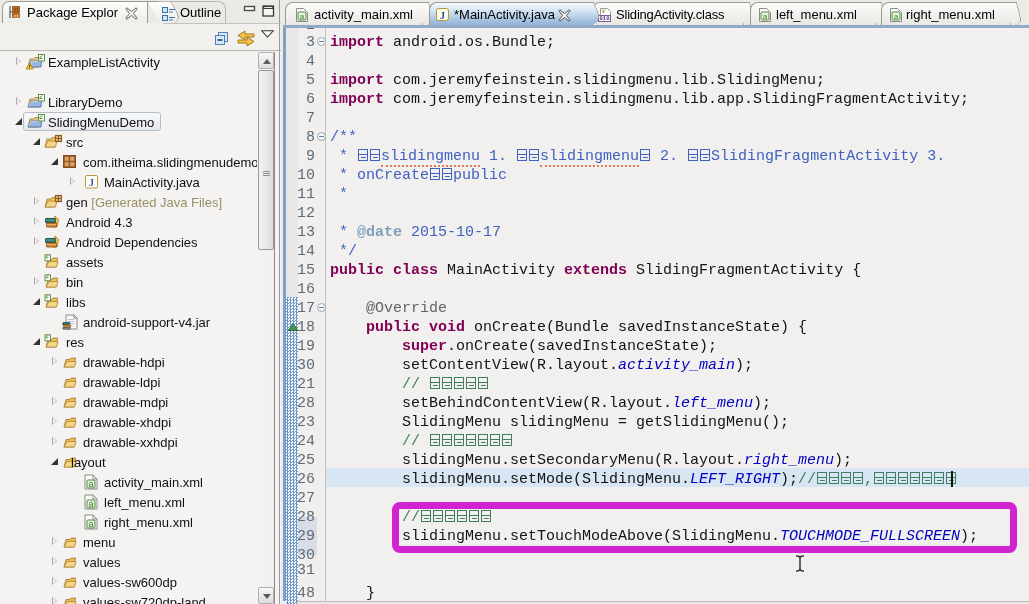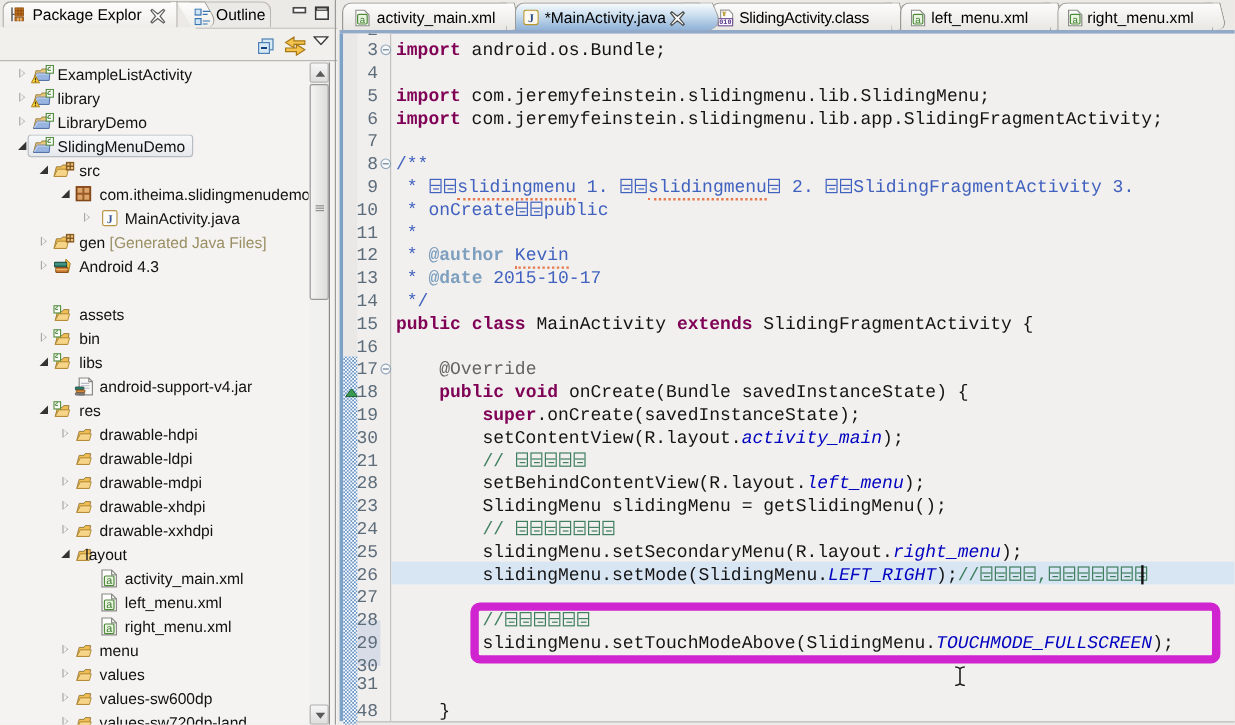--- a/index.html
+++ b/index.html
@@ -94,34 +94,20 @@
         <path d="M2 13 5 7h10.5L15 13z" fill="#9ab4e0" stroke="#4a6aa8" stroke-width="0.8"></path>
         <path d="M2.6 12.4 5.2 7.6h9.6" fill="none" stroke="#c8d8f0" stroke-width="0.9"></path>
         <rect x="12.5" y="0.5" width="6" height="6.5" fill="#fbfdf8" stroke="#4e8a3a" stroke-width="0.9"></rect>
         <path d="M13.8 4.5c0-1.6 1.2-2.6 2.6-2.6M13.8 4.5h2.6" stroke="#3a7a2a" stroke-width="0.9" fill="none"></path>
         <path d="M3.5 9 7 15 0 15z" fill="#f8cc3a" stroke="#a88018" stroke-width="0.8"></path>
         <rect x="3.1" y="10.8" width="1" height="2.2" fill="#4a3a08"></rect>
         <rect x="3.1" y="13.6" width="1" height="0.9" fill="#4a3a08"></rect>
       </svg>
       <span class="lab" style="left:48px">ExampleListActivity</span>
     </div>
-    <div class="trow" style="top:20px">
-      <div class="arr-c" style="left:16px"></div>
-      <svg class="icon" style="left:26px" width="19" height="16" viewBox="0 0 19 16">
-        <path d="M2 13 4 5h4l1-1.5h5L13 13z" fill="#e6c87e" stroke="#9a7a38" stroke-width="0.8"></path>
-        <path d="M2 13 5 7h10.5L15 13z" fill="#9ab4e0" stroke="#4a6aa8" stroke-width="0.8"></path>
-        <path d="M2.6 12.4 5.2 7.6h9.6" fill="none" stroke="#c8d8f0" stroke-width="0.9"></path>
-        <rect x="12.5" y="0.5" width="6" height="6.5" fill="#fbfdf8" stroke="#4e8a3a" stroke-width="0.9"></rect>
-        <path d="M13.8 4.5c0-1.6 1.2-2.6 2.6-2.6M13.8 4.5h2.6" stroke="#3a7a2a" stroke-width="0.9" fill="none"></path>
-        <path d="M3.5 9 7 15 0 15z" fill="#f8cc3a" stroke="#a88018" stroke-width="0.8"></path>
-        <rect x="3.1" y="10.8" width="1" height="2.2" fill="#4a3a08"></rect>
-        <rect x="3.1" y="13.6" width="1" height="0.9" fill="#4a3a08"></rect>
-      </svg>
-      <span class="lab" style="left:48px">library</span>
-    </div>
     <div class="trow" style="top:40px">
       <div class="arr-c" style="left:16px"></div>
       <svg class="icon" style="left:26px" width="19" height="16" viewBox="0 0 19 16">
         <path d="M2 13 4 5h4l1-1.5h5L13 13z" fill="#e6c87e" stroke="#9a7a38" stroke-width="0.8"></path>
         <path d="M2 13 5 7h10.5L15 13z" fill="#9ab4e0" stroke="#4a6aa8" stroke-width="0.8"></path>
         <path d="M2.6 12.4 5.2 7.6h9.6" fill="none" stroke="#c8d8f0" stroke-width="0.9"></path>
         <rect x="12.5" y="0.5" width="6" height="6.5" fill="#fbfdf8" stroke="#4e8a3a" stroke-width="0.9"></rect>
         <path d="M13.8 4.5c0-1.6 1.2-2.6 2.6-2.6M13.8 4.5h2.6" stroke="#3a7a2a" stroke-width="0.9" fill="none"></path>
       </svg>
       <span class="lab" style="left:48px">LibraryDemo</span>
@@ -184,20 +170,31 @@
     <div class="trow" style="top:160px">
       <div class="arr-c" style="left:34px"></div>
       <svg class="icon" style="left:44px" width="18" height="15" viewBox="0 0 18 15">
         <path d="M11 2 14.5 5.5 13 13 9 13z" fill="#f0c04a" stroke="#a07818" stroke-width="0.8"></path>
         <rect x="1.5" y="4.5" width="10" height="4" rx="0.5" fill="#2e7d6e" stroke="#1a4a40" stroke-width="0.9"></rect>
         <path d="M1.5 6h10" stroke="#5aa89a" stroke-width="0.8"></path>
         <rect x="2.5" y="9" width="10" height="4" rx="0.5" fill="#d8883a" stroke="#8a5218" stroke-width="0.9"></rect>
         <path d="M2.5 10.5h10" stroke="#f0b878" stroke-width="0.8"></path>
       </svg>
       <span class="lab" style="left:66px">Android 4.3</span>
+    </div>
+    <div class="trow" style="top:180px">
+      <div class="arr-c" style="left:34px"></div>
+      <svg class="icon" style="left:44px" width="18" height="15" viewBox="0 0 18 15">
+        <path d="M11 2 14.5 5.5 13 13 9 13z" fill="#f0c04a" stroke="#a07818" stroke-width="0.8"></path>
+        <rect x="1.5" y="4.5" width="10" height="4" rx="0.5" fill="#2e7d6e" stroke="#1a4a40" stroke-width="0.9"></rect>
+        <path d="M1.5 6h10" stroke="#5aa89a" stroke-width="0.8"></path>
+        <rect x="2.5" y="9" width="10" height="4" rx="0.5" fill="#d8883a" stroke="#8a5218" stroke-width="0.9"></rect>
+        <path d="M2.5 10.5h10" stroke="#f0b878" stroke-width="0.8"></path>
+      </svg>
+      <span class="lab" style="left:66px">Android Dependencies</span>
     </div>
     <div class="trow" style="top:200px">
       <svg class="icon" style="left:44px" width="18" height="15" viewBox="0 0 18 15">
         <path d="M2 13 4 5.5h4l1-1.5h4.5L12 13z" fill="#f0be56" stroke="#9a7a38" stroke-width="0.8"></path>
         <path d="M2 13 5 7.5h9L12.5 13z" fill="#f6d488" stroke="#b08830" stroke-width="0.8"></path>
         <rect x="1" y="0.8" width="5.5" height="6" fill="#fdfdf8" stroke="#4e8a3a" stroke-width="0.9"></rect>
         <path d="M2.2 3.8c0-1.4 1-2.2 2.2-2.2M2.2 3.8h2.2" stroke="#3a7a2a" stroke-width="0.8" fill="none"></path>
       </svg>
       <span class="lab" style="left:66px">assets</span>
     </div>
@@ -441,21 +438,20 @@
       <div class="ln" style="top:79px">7</div>
       <div class="ln" style="top:98px">8</div>
       <div class="cl" style="top:98px"><span class="jd">/**</span></div>
       <div class="ln" style="top:117px">9</div>
       <div class="cl" style="top:117px"><span class="jd"> * <i class="cj"></i><i class="cj"></i><span class="sq">slidingmenu</span> 1. <i class="cj"></i><i class="cj"></i><span class="sq">slidingmenu</span><i class="cj"></i> 2. <i class="cj"></i><i class="cj"></i>SlidingFragmentActivity 3.</span></div>
       <div class="ln" style="top:136px">10</div>
       <div class="cl" style="top:136px"><span class="jd"> * onCreate<i class="cj"></i><i class="cj"></i>public</span></div>
       <div class="ln" style="top:155px">11</div>
       <div class="cl" style="top:155px"><span class="jd"> *</span></div>
       <div class="ln" style="top:174px">12</div>
-      <div class="cl" style="top:174px"><span class="jd"> * <span class="jdt">@author</span> <span class="sq">Kevin</span></span></div>
       <div class="ln" style="top:193px">13</div>
       <div class="cl" style="top:193px"><span class="jd"> * <span class="jdt">@date</span> 2015-10-17</span></div>
       <div class="ln" style="top:212px">14</div>
       <div class="cl" style="top:212px"><span class="jd"> */</span></div>
       <div class="ln" style="top:231px">15</div>
       <div class="cl" style="top:231px"><span class="k">public</span> <span class="k">class</span> MainActivity <span class="k">extends</span> SlidingFragmentActivity {</div>
       <div class="ln" style="top:250px">16</div>
       <div class="ln" style="top:269px">17</div>
       <div class="cl" style="top:269px">    <span class="an">@Override</span></div>
       <div class="ln" style="top:288px">18</div>

